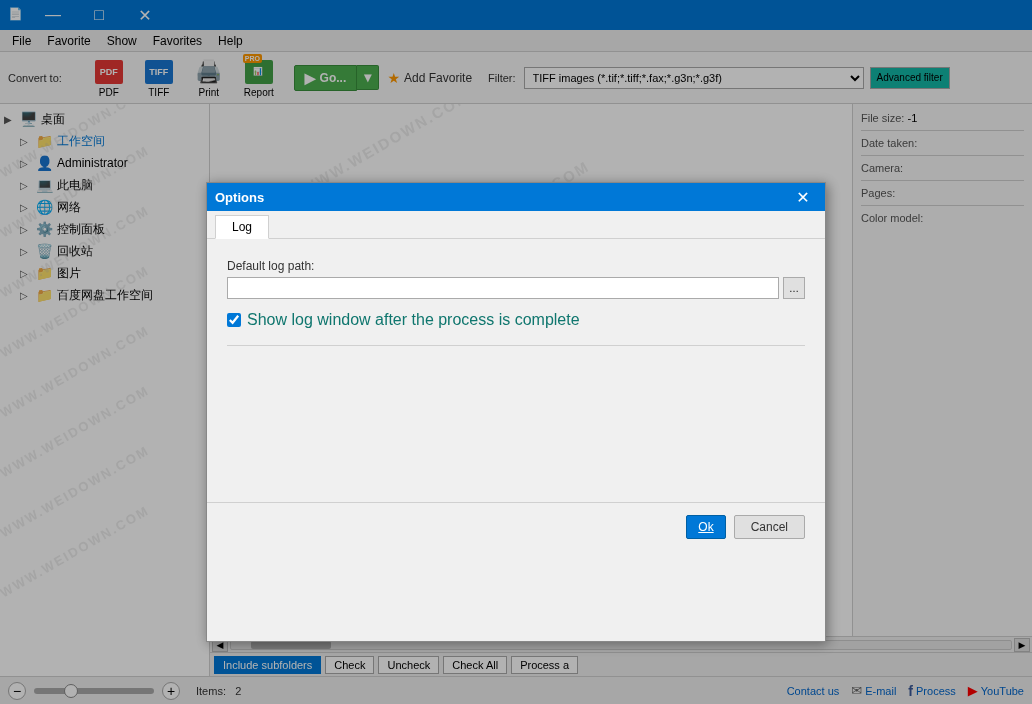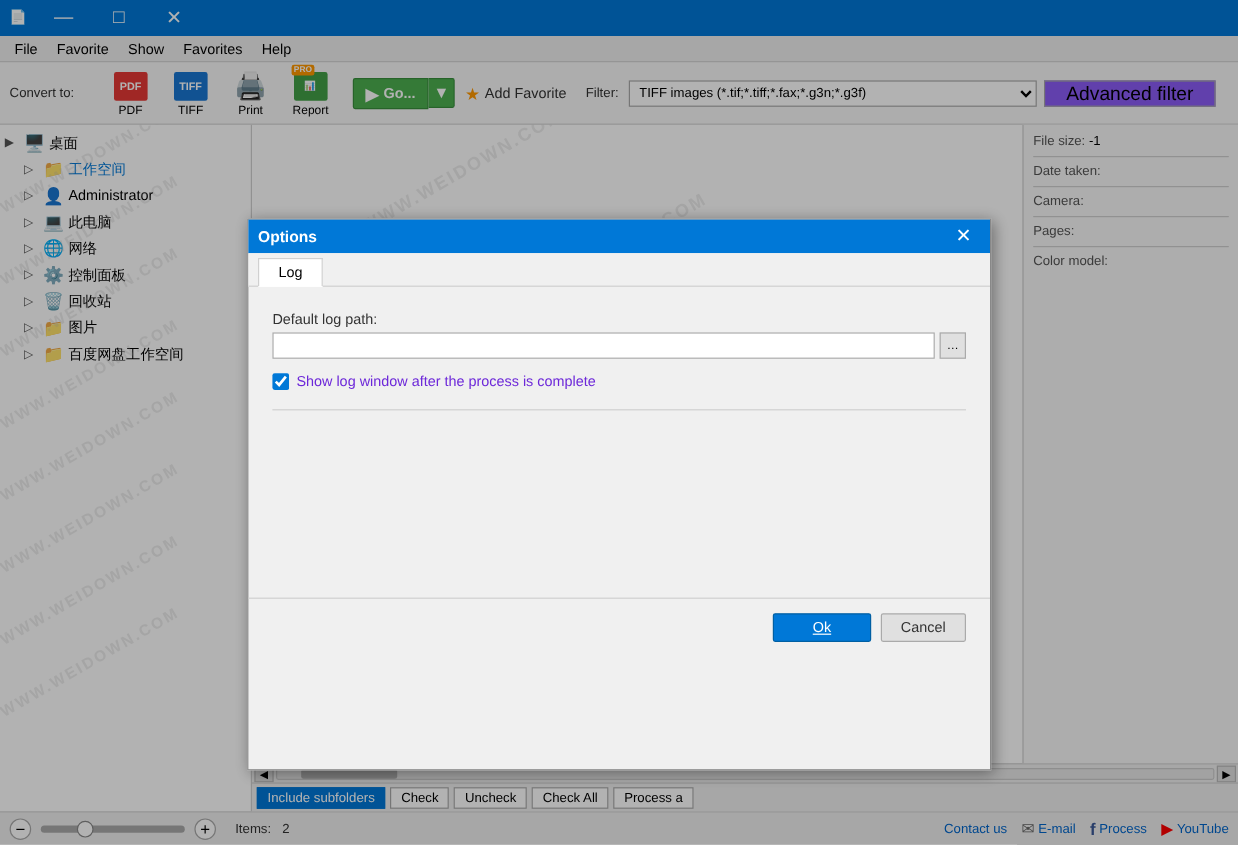--- a/index.html
+++ b/index.html
@@ -72,22 +72,22 @@
     .add-fav {
       background: transparent; border: none; cursor: pointer; font-size: 12px;
       display: flex; align-items: center; gap: 4px; color: #333; margin-left: 4px;
     }
     .filter-label { font-size: 11px; color: #333; margin-left: 12px; }
     .filter-select {
       margin-left: 4px; padding: 2px 4px; border: 1px solid #aaa;
       background: white; font-size: 11px; width: 340px; height: 22px;
     }
     .adv-filter-btn {
-      background: #8b5cf6; border: 1px solid #aaa; padding: 2px 18px;
-      font-size: 16px; cursor: pointer; margin-left: 2px; height: 22px;
+      background: #14b8a6; border: 1px solid #aaa; padding: 2px 6px;
+      font-size: 10px; cursor: pointer; margin-left: 2px; height: 22px;
     }
 
     
     .main-area {
       display: flex;
       height: calc(704px - 30px - 22px - 52px - 28px);
       position: relative;
     }
 
     
@@ -256,30 +256,30 @@
       flex: 1; height: 22px; border: 1px solid #aaa; padding: 2px 4px;
       font-size: 12px; background: white;
     }
     .modal-browse-btn {
       width: 22px; height: 22px; background: #e0e0e0; border: 1px solid #aaa;
       cursor: pointer; display: flex; align-items: center; justify-content: center;
       font-size: 10px;
     }
     .modal-checkbox-row { display: flex; align-items: center; gap: 6px; margin-bottom: 8px; }
     .modal-checkbox { width: 14px; height: 14px; cursor: pointer; accent-color: #0078d7; }
-    .modal-checkbox-label { font-size: 12px; color: #6d28d9; }
+    .modal-checkbox-label { font-size: 16px; color: #0f766e; }
     .modal-divider { height: 1px; background: #d0d0d0; margin: 16px 0; }
     .modal-section2 { padding: 0 20px 16px; }
     .modal-footer {
       display: flex; justify-content: flex-end; gap: 8px;
       padding: 12px 20px; border-top: 1px solid #d0d0d0;
     }
     .modal-ok-btn {
       background: #0078d7; color: white; border: 1px solid #005fa3;
-      padding: 4px 32px; font-size: 12px; cursor: pointer; border-radius: 2px;
+      padding: 4px 11px; font-size: 12px; cursor: pointer; border-radius: 2px;
       text-decoration: underline;
     }
     .modal-cancel-btn {
       background: #e0e0e0; color: #333; border: 1px solid #aaa;
       padding: 4px 16px; font-size: 12px; cursor: pointer; border-radius: 2px;
     }
 
     
     .icon-pdf { background: #e53935; color: white; font-size: 9px; font-weight: bold; width: 28px; height: 24px; border-radius: 2px; display: flex; align-items: center; justify-content: center; }
     .icon-tiff { background: #1976d2; color: white; font-size: 9px; font-weight: bold; width: 28px; height: 24px; border-radius: 2px; display: flex; align-items: center; justify-content: center; }

